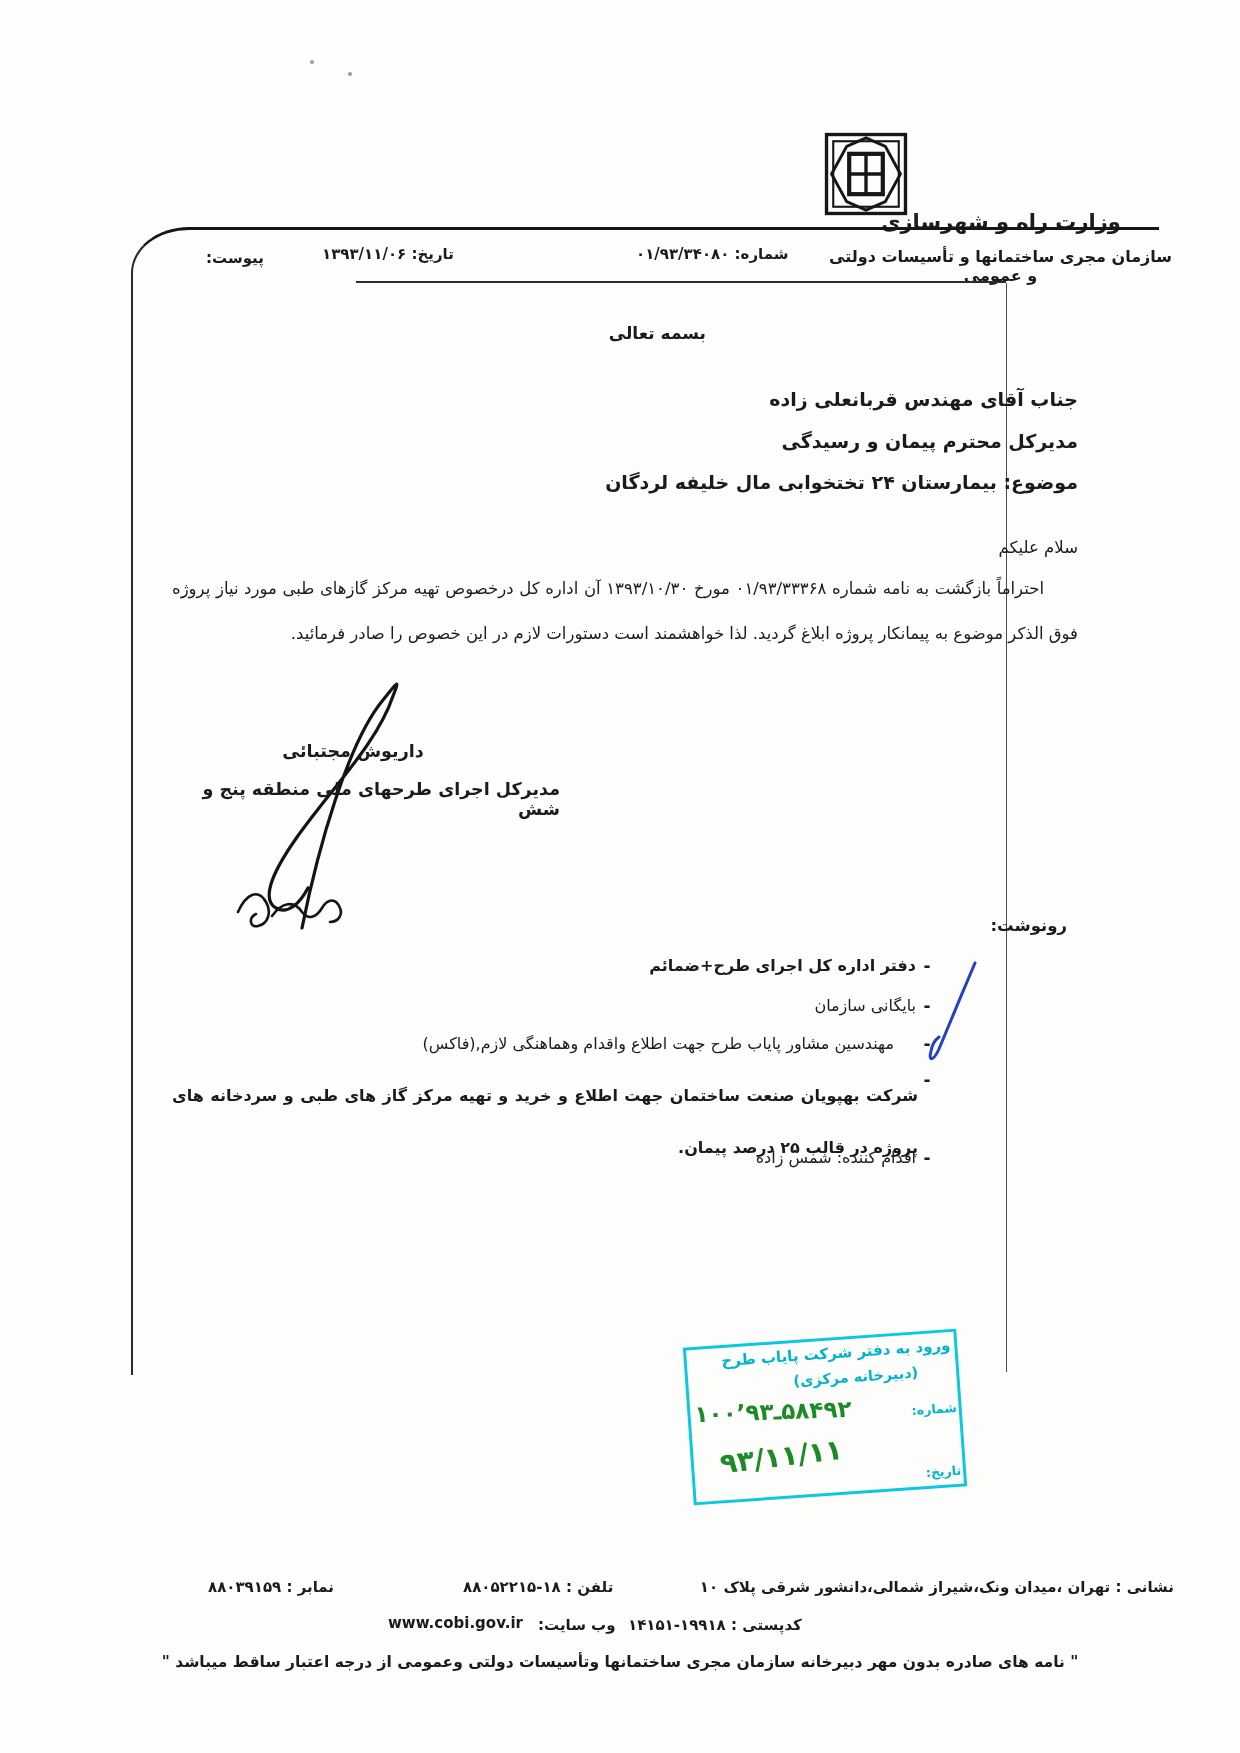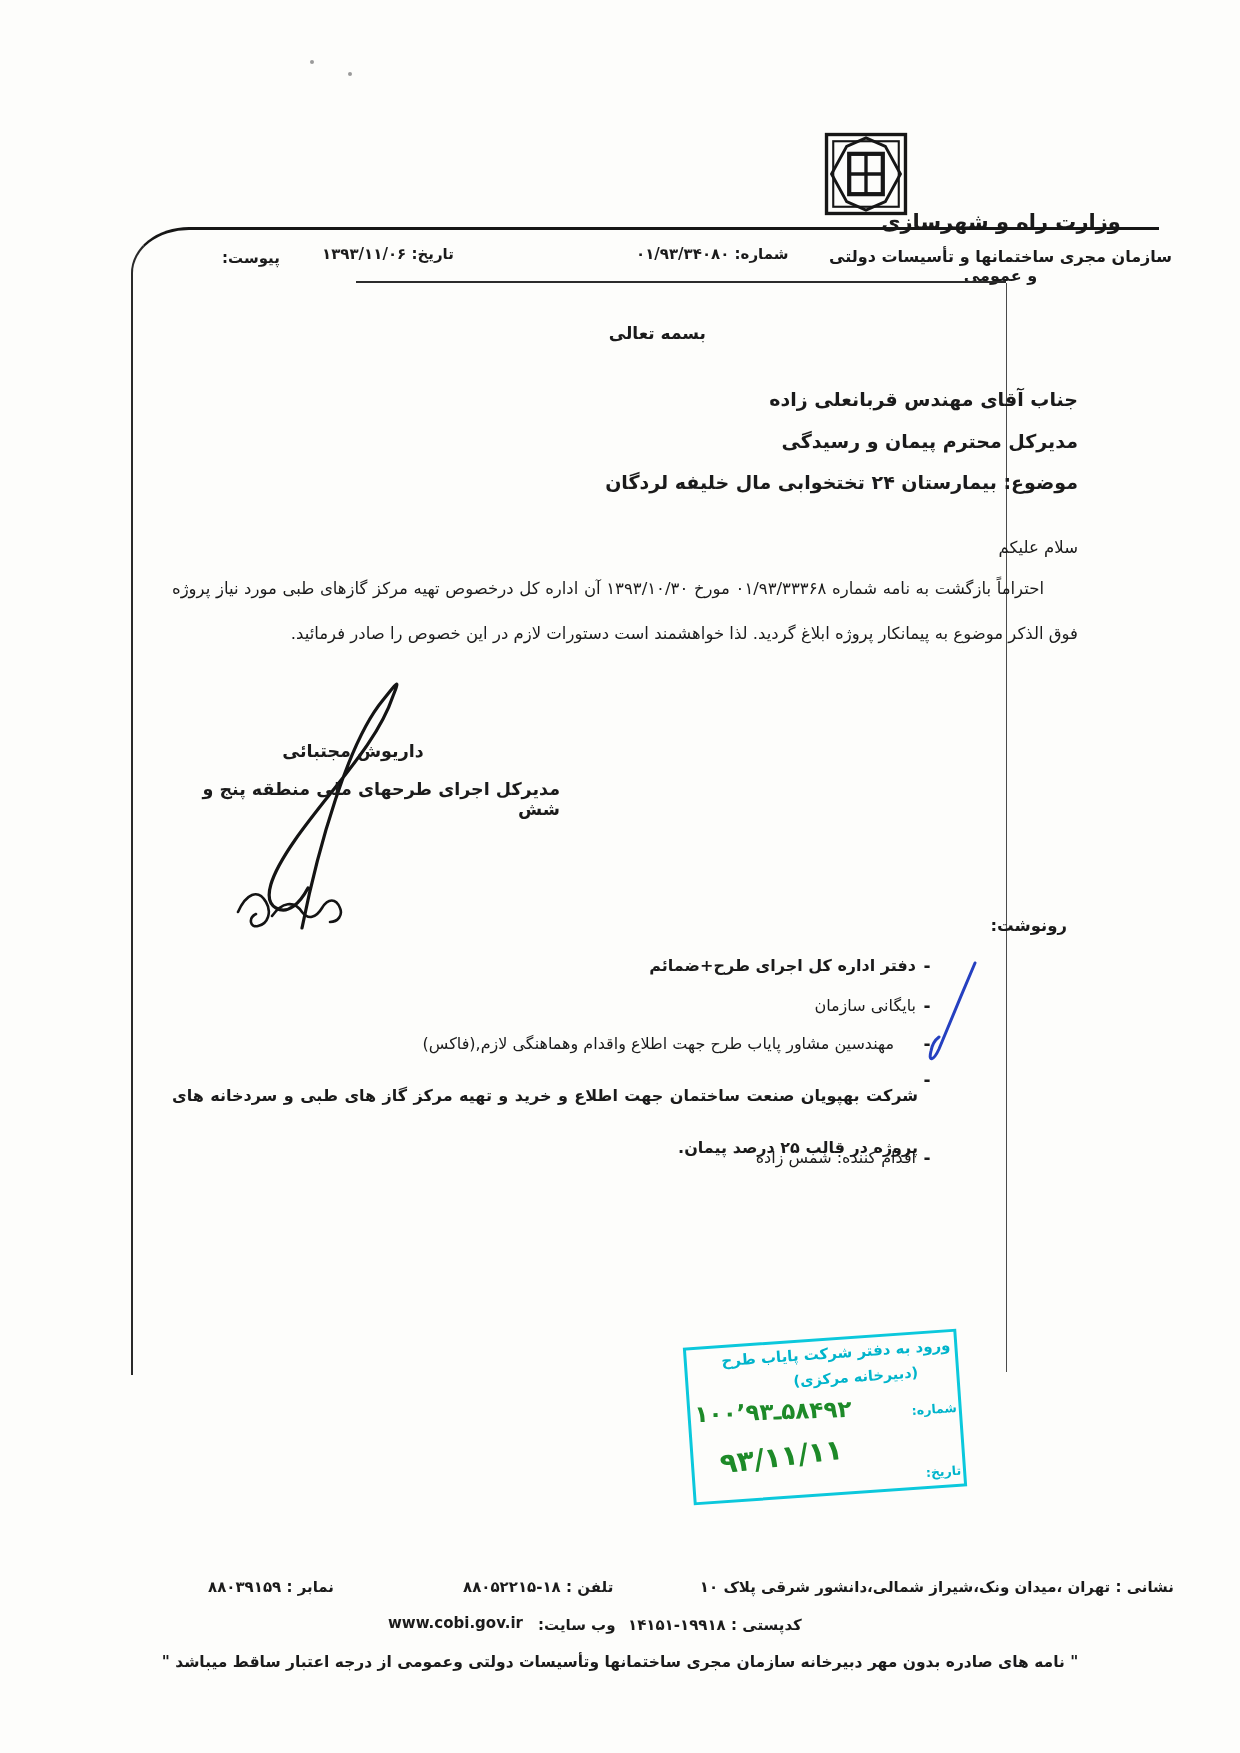--- a/index.html
+++ b/index.html
@@ -16,21 +16,21 @@
   .frame-main{
     left:131px;top:227px;width:1026px;height:1145px;
     border-top:3px solid #161616;border-left:2px solid #2a2a2a;
     border-top-left-radius:58px 46px;
   }
   .frame-right{left:1006px;top:283px;width:0;height:1089px;border-left:1.5px solid #4a4a4a;}
   .header-rule{left:356px;top:281px;width:650px;border-top:2.5px solid #2c2c2c;}
   .field{font-size:15px;font-weight:700;white-space:nowrap;}
   .f-number{left:620px;top:245px;margin-left:16px;}
   .f-date{left:322px;top:245px;}
-  .f-attach{left:206px;top:249px;margin-left:16px;}
+  .f-attach{left:206px;top:249px;}
   .num{direction:ltr;unicode-bidi:bidi-override;}
   
   .besmeleh{left:556px;top:323px;width:150px;text-align:right;font-size:17px;font-weight:700;}
   .rname{left:598px;top:388px;width:480px;text-align:right;font-size:19px;font-weight:700;}
   .rtitle{left:598px;top:430px;width:480px;text-align:right;font-size:19px;font-weight:700;}
   .subject{left:520px;top:471px;width:558px;text-align:right;font-size:19px;font-weight:700;}
   .salutation{left:858px;top:538px;width:220px;text-align:right;font-size:16.5px;}
   .bodytext{
     left:172px;top:566px;width:906px;font-size:16.5px;line-height:45px;
     text-align:justify;text-indent:34px;

